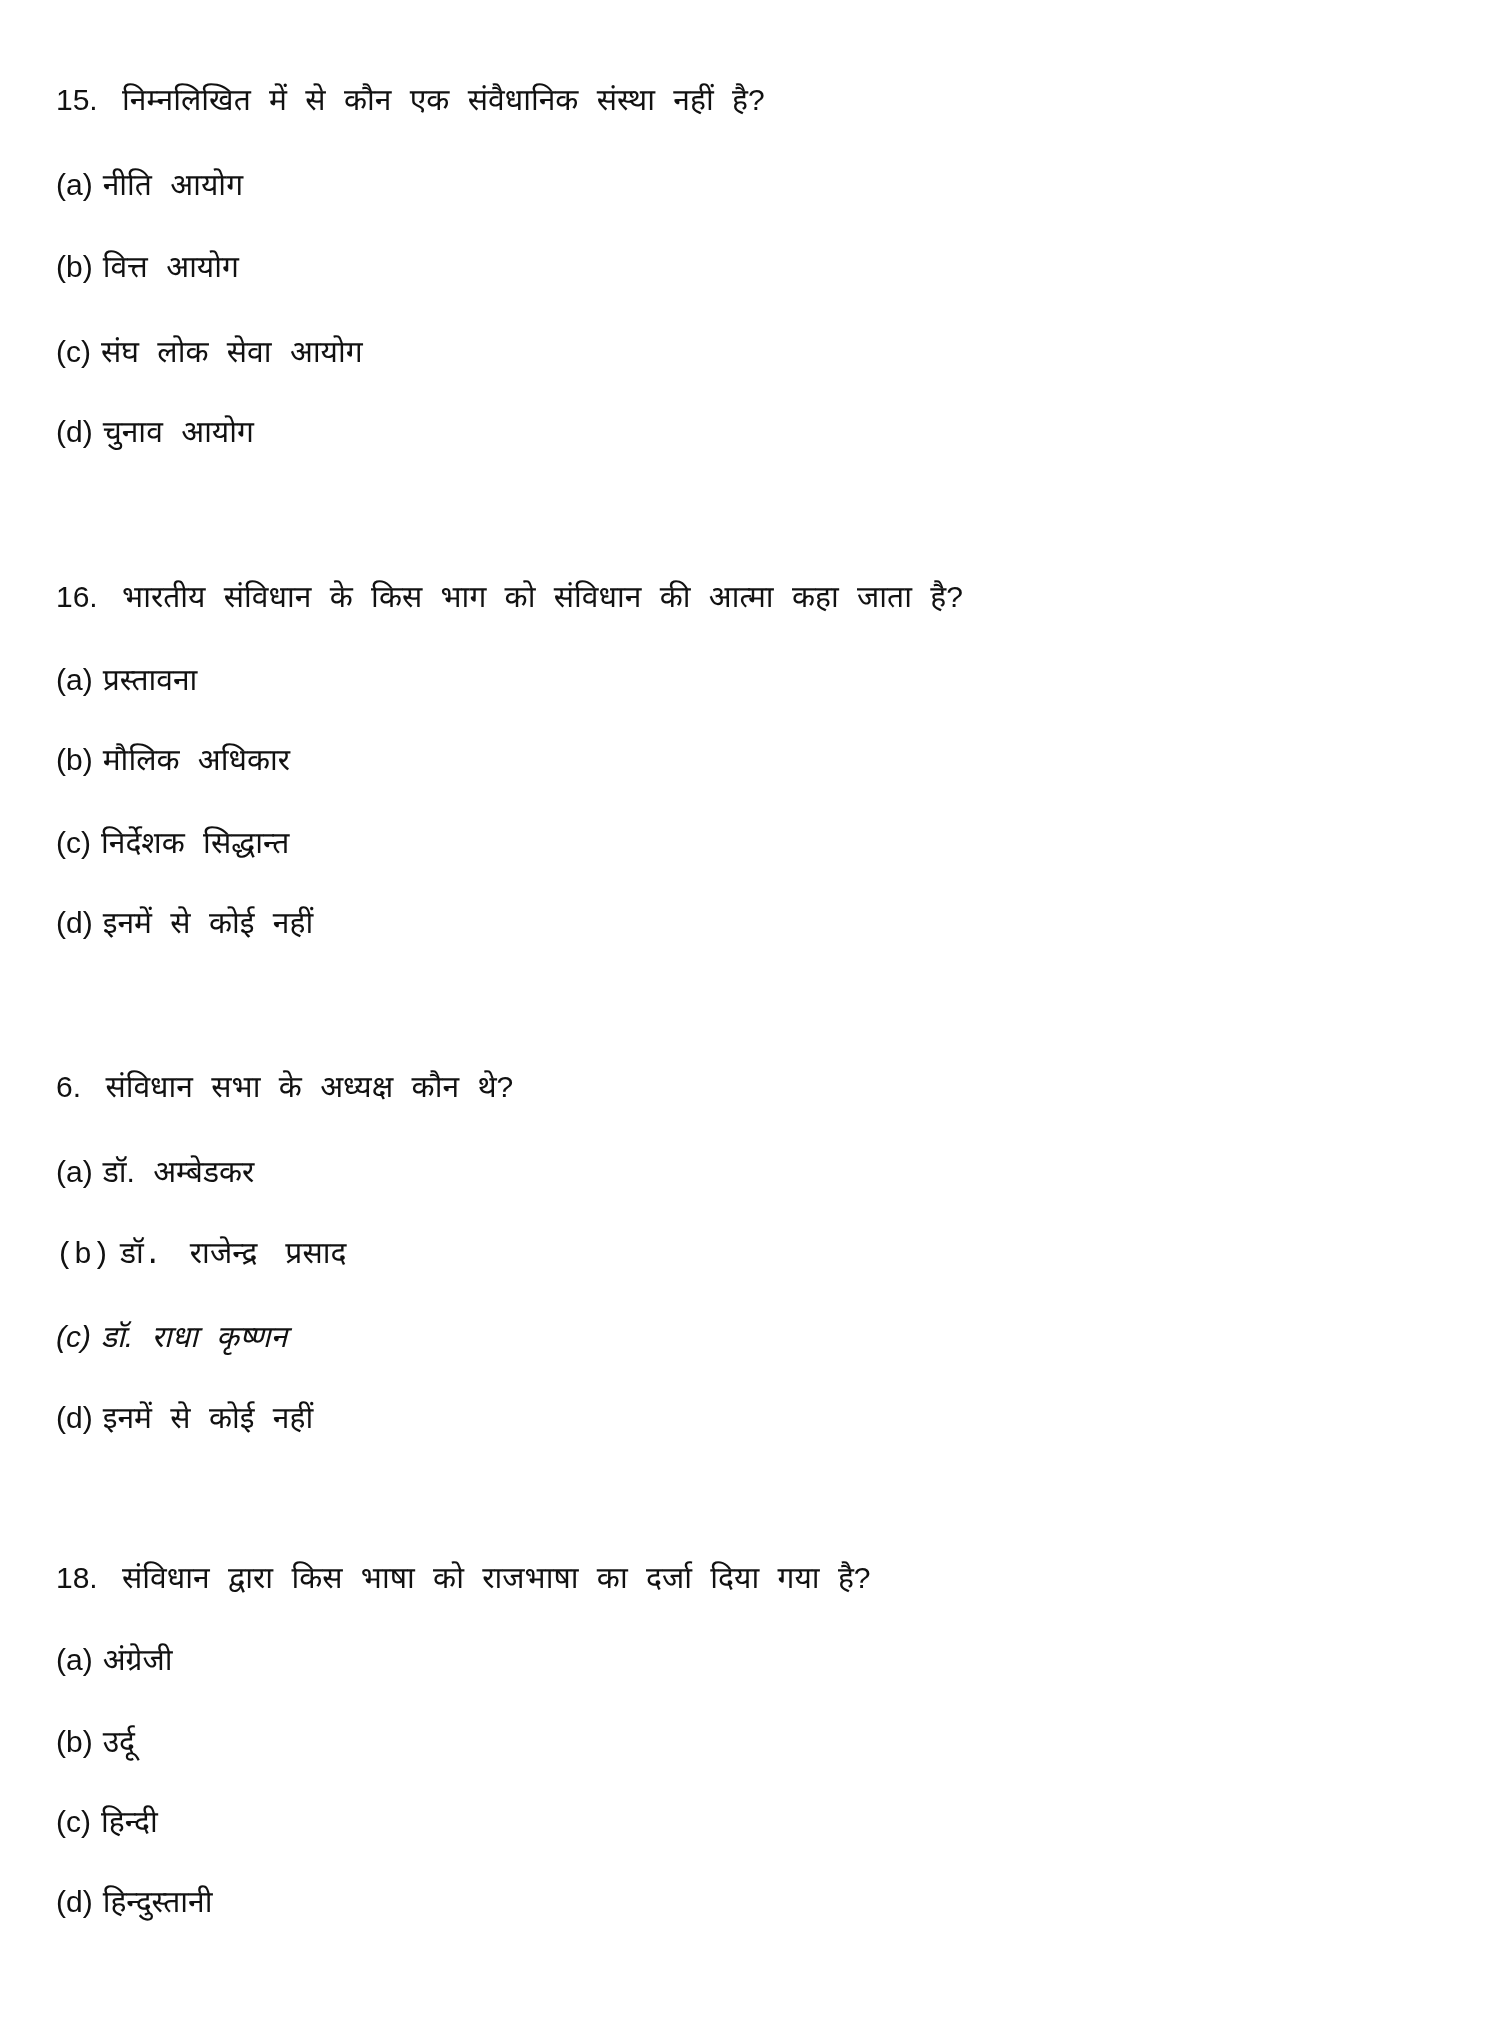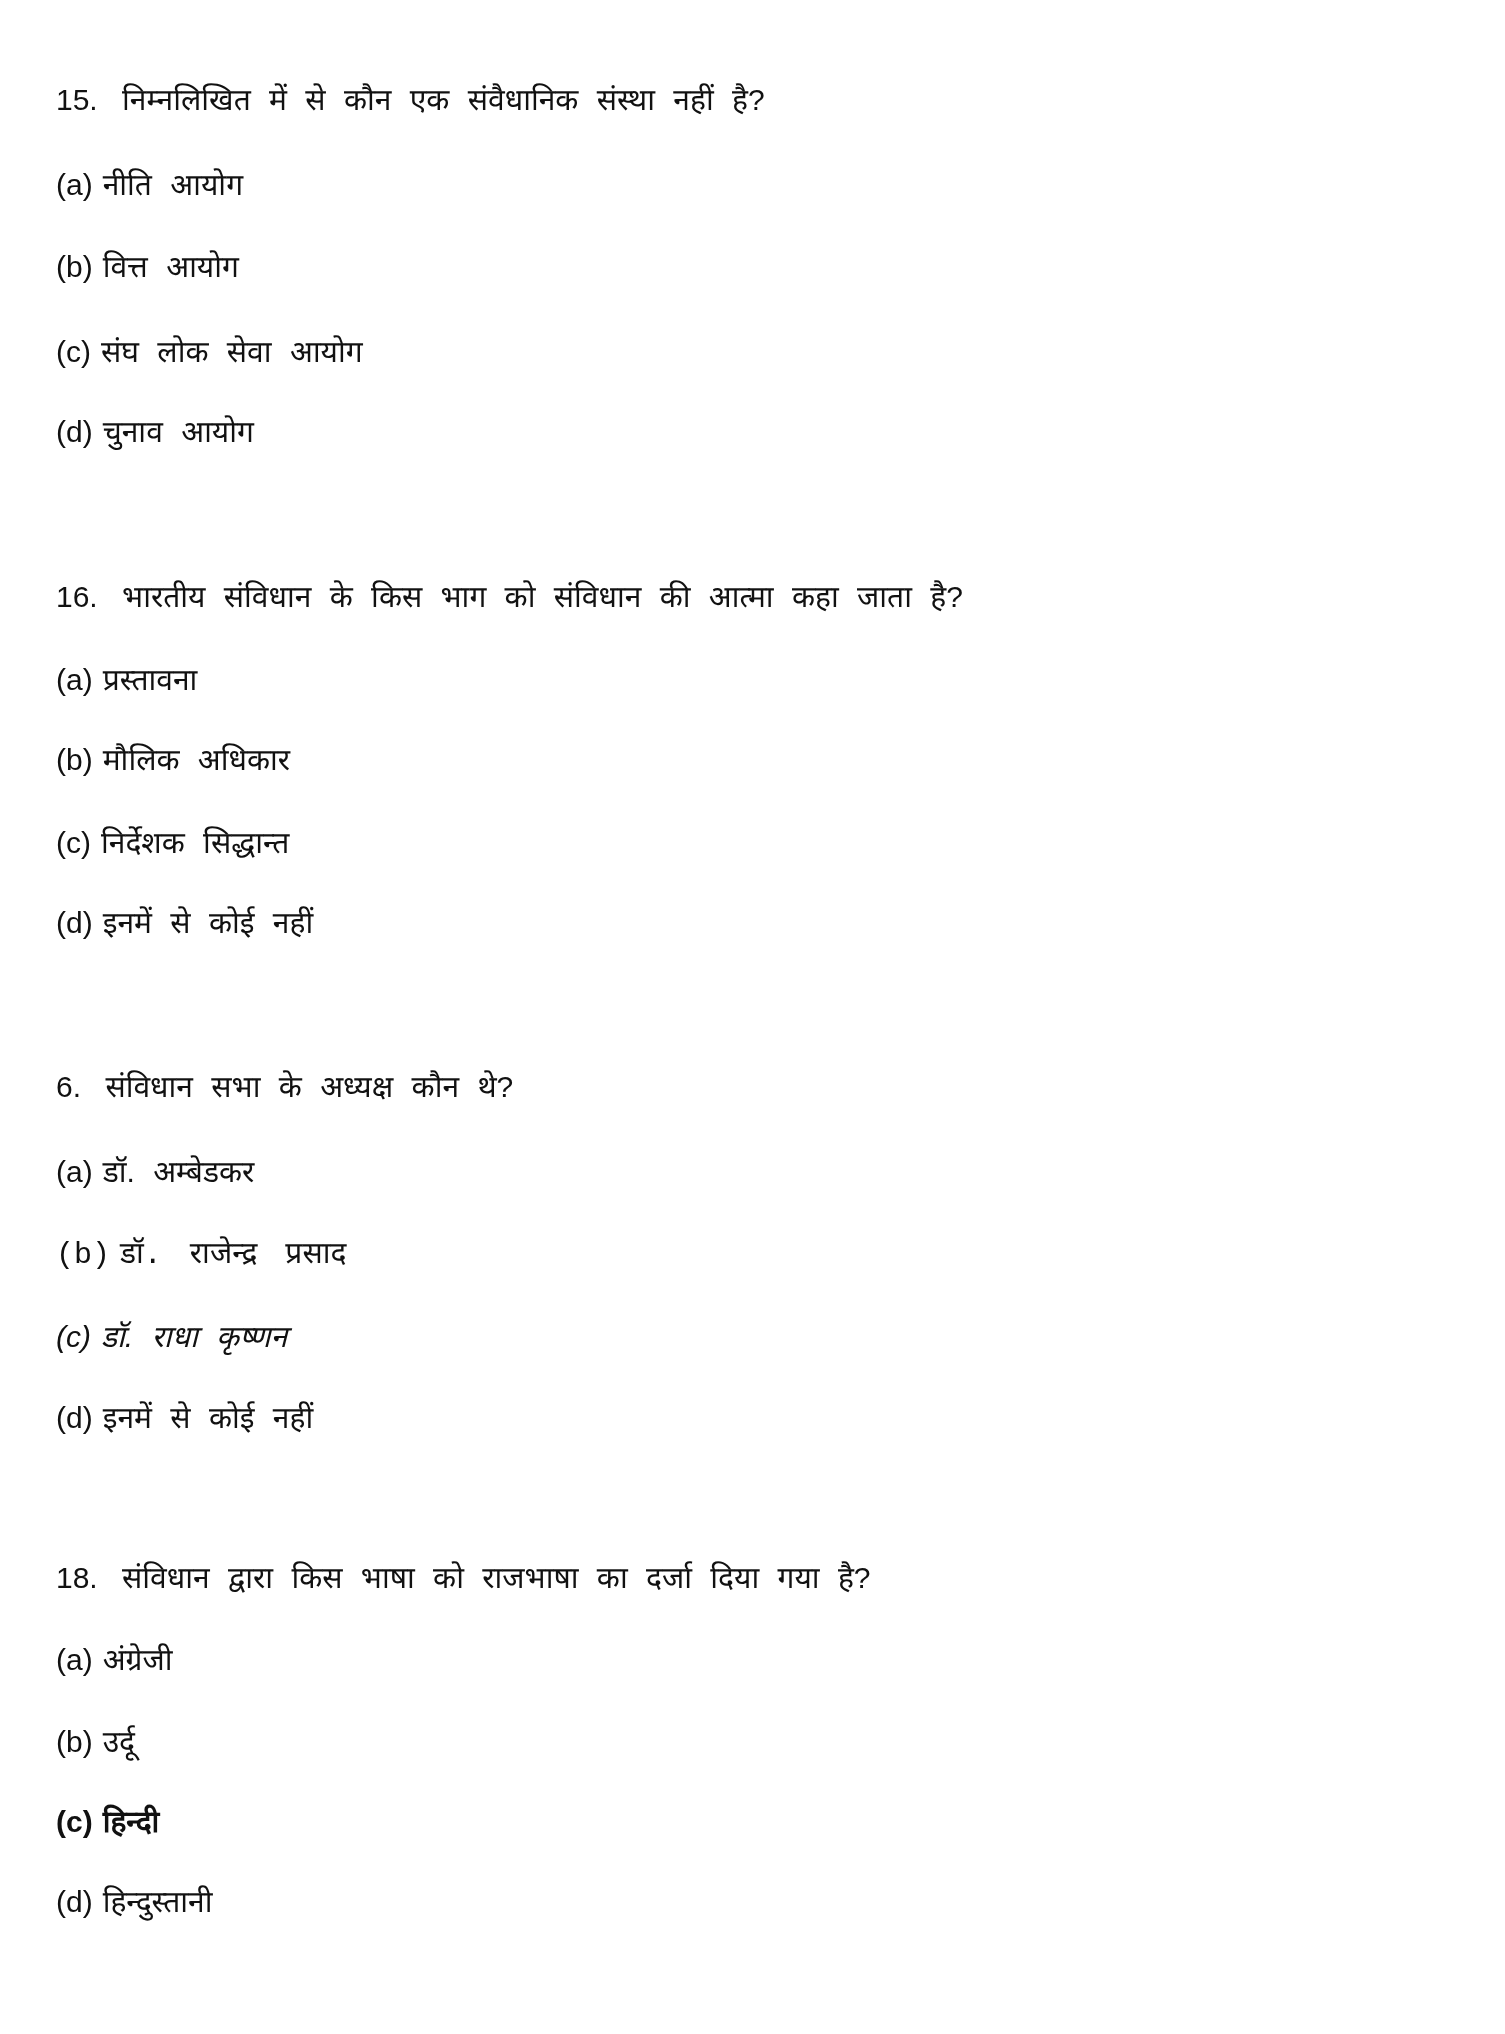--- a/index.html
+++ b/index.html
@@ -70,20 +70,20 @@
   <div class="line q" style="top:1553px;">
     <span class="num">18.</span>
     <span>संविधान द्वारा किस भाषा को राजभाषा का दर्जा दिया गया है?</span>
   </div>
   <div class="line" style="top:1635px;">
     <span class="lbl">(a)</span><span>अंग्रेजी</span>
   </div>
   <div class="line" style="top:1717px;">
     <span class="lbl">(b)</span><span>उर्दू</span>
   </div>
-  <div class="line" style="top:1797px;font-weight:bold;">
+  <div class="line" style="top:1797px;">
     <span class="lbl">(c)</span><span>हिन्दी</span>
   </div>
   <div class="line" style="top:1877px;">
     <span class="lbl">(d)</span><span>हिन्दुस्तानी</span>
   </div>
 
 </div>
 
 </body></html>

